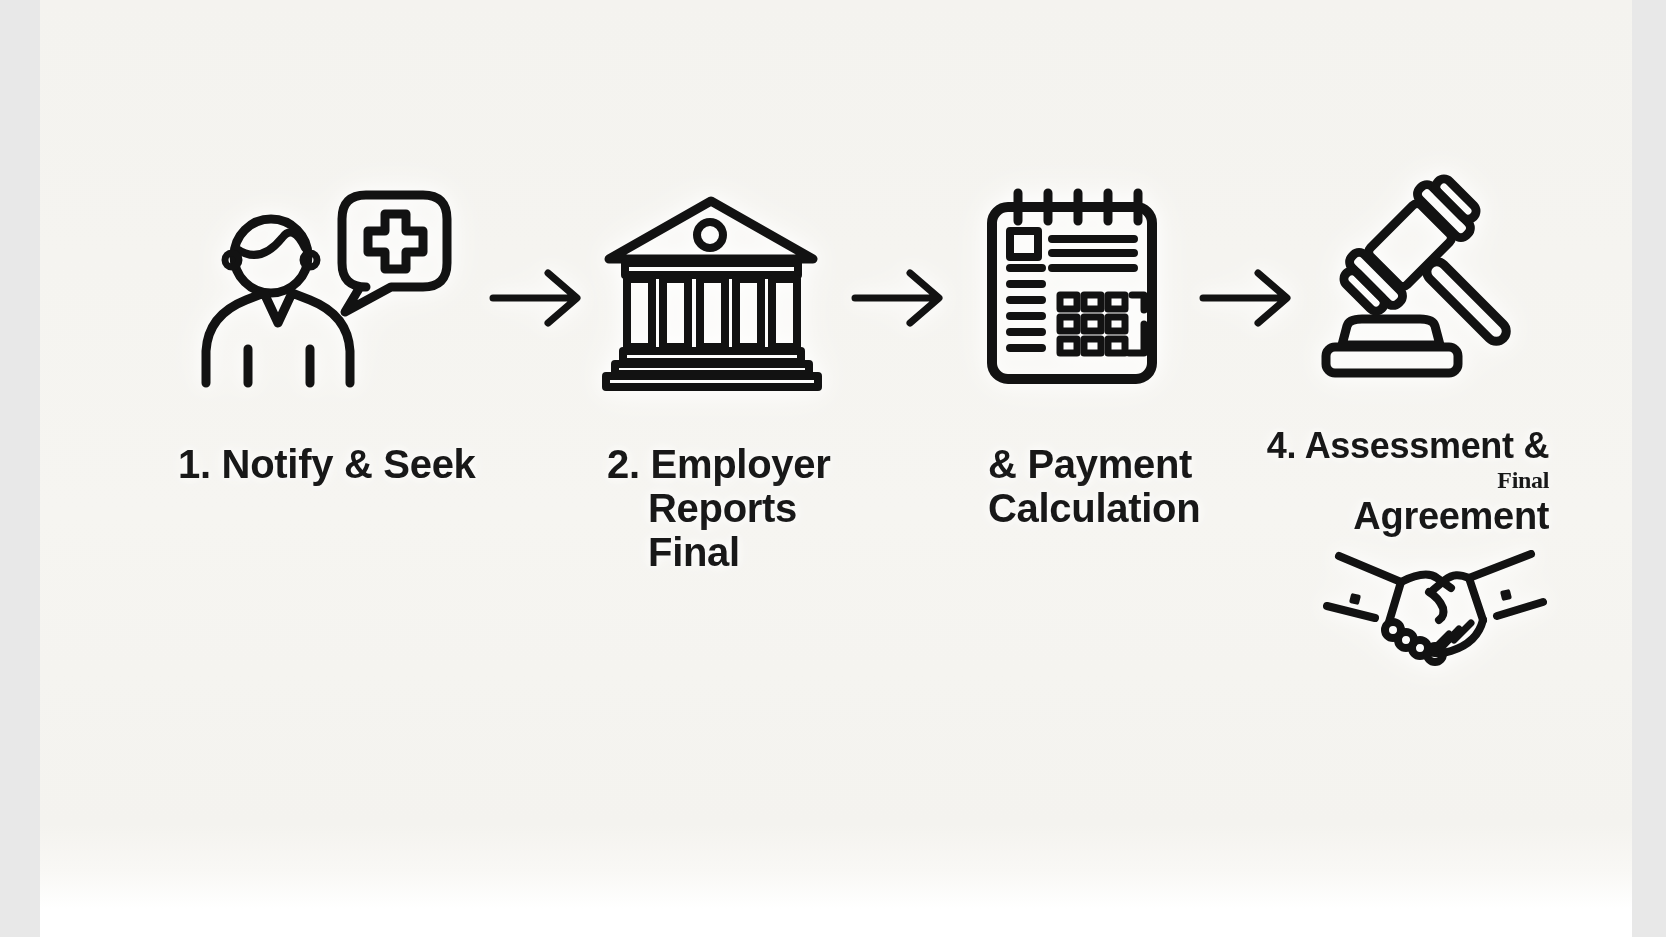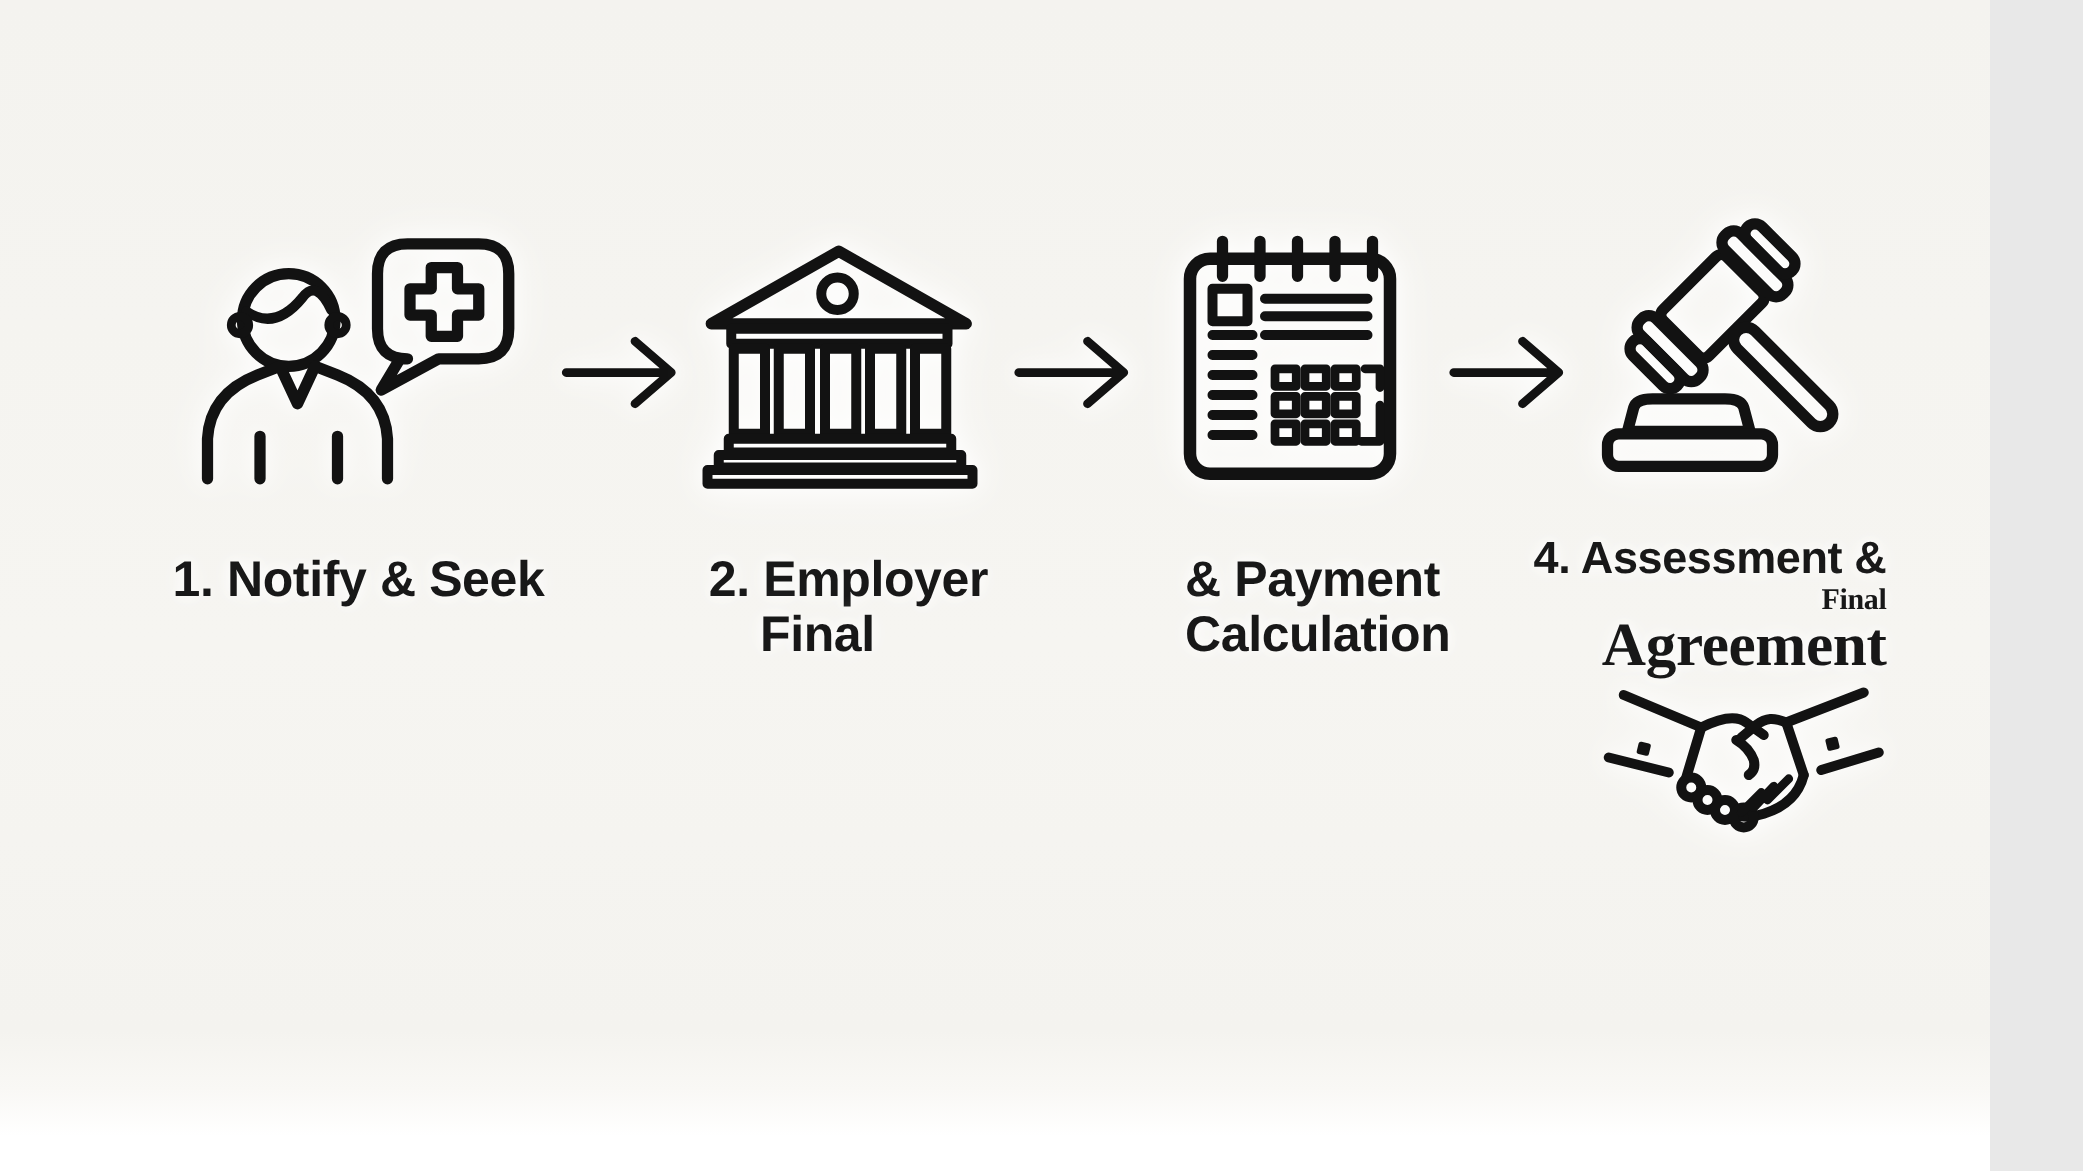--- a/index.html
+++ b/index.html
@@ -1,39 +1,40 @@
 <!DOCTYPE html>
 <html><head>
 <meta charset="utf-8">
 <style>
   html,body{margin:0;padding:0;background:#e8e8e8;}
   .stage{
     position:relative;width:1592px;height:937px;overflow:hidden;
     background:linear-gradient(180deg,#f4f3ef 0%,#f6f5f1 55%,#f4f3ef 88%,#f9f8f5 93%,#ffffff 97%,#ffffff 100%);
     font-family:"Liberation Sans", sans-serif;
+    margin-left:40px;
   }
   .icon{position:absolute;overflow:visible;
     filter:drop-shadow(0 0 8px rgba(255,255,255,.95)) drop-shadow(0 0 20px rgba(255,255,255,.75));}
   .stroke{fill:none;stroke:#121212;stroke-linecap:round;stroke-linejoin:round;}
   .label{
     position:absolute;color:#181818;font-weight:700;font-size:40px;line-height:44px;
     letter-spacing:-0.3px;white-space:nowrap;
     text-shadow:0 0 10px #ffffff,0 0 22px rgba(255,255,255,.85);
   }
   .label .ln{display:block;}
   .lbl-1{left:138px;top:442px;}
   .lbl-1 .ln.cont{margin-left:67px;}
   .lbl-2{left:567px;top:442px;}
   .lbl-2 .ln.cont{margin-left:41px;}
   .lbl-3{left:908px;top:442px;}
   .lbl-3 .ln.cont{margin-left:40px;}
   .lbl-4{left:1368px;top:427px;transform:translateX(-50%);text-align:right;}
   .lbl-4 .ln1{font-size:36px;line-height:38px;}
   .lbl-4 .ln2{font-size:24px;line-height:31px;font-family:Liberation Serif, serif;}
-  .lbl-4 .ln3{font-size:49px;line-height:40px;font-family:Liberation Serif, serif;}
+  .lbl-4 .ln3{font-size:38px;line-height:40px;}
   .ic-person{left:152px;top:181px;}
   .ic-bank{left:563px;top:193px;}
   .ic-notepad{left:948px;top:183px;}
   .ic-gavel{left:1268px;top:183px;}
   .ic-handshake{left:1285px;top:548px;}
   .arrow{position:absolute;top:266px;overflow:visible;
     filter:drop-shadow(0 0 8px rgba(255,255,255,.95)) drop-shadow(0 0 18px rgba(255,255,255,.7));}
   .a1{left:450px;} .a2{left:812px;} .a3{left:1160px;}
 </style>
 </head>
@@ -130,20 +131,21 @@
     <circle class="stroke" cx="110" cy="106" r="8" stroke-width="8"></circle>
     <path class="stroke" stroke-width="7" d="M 118,98 L 134,81 M 108,102 L 124,86 M 129,92 L 146,75"></path>
   </svg>
 
   <div class="label lbl-1">
     <span class="ln">1. Notify &amp; Seek</span>
   </div>
 
   <div class="label lbl-2">
     <span class="ln">2. Employer</span>
+    <span class="ln cont">Reports</span>
     <span class="ln cont">Final</span>
   </div>
 
   <div class="label lbl-3">
     <span class="ln cont">&amp; Payment</span>
     <span class="ln cont">Calculation</span>
   </div>
 
   <div class="label lbl-4">
     <span class="ln ln1">4. Assessment &amp;</span>

